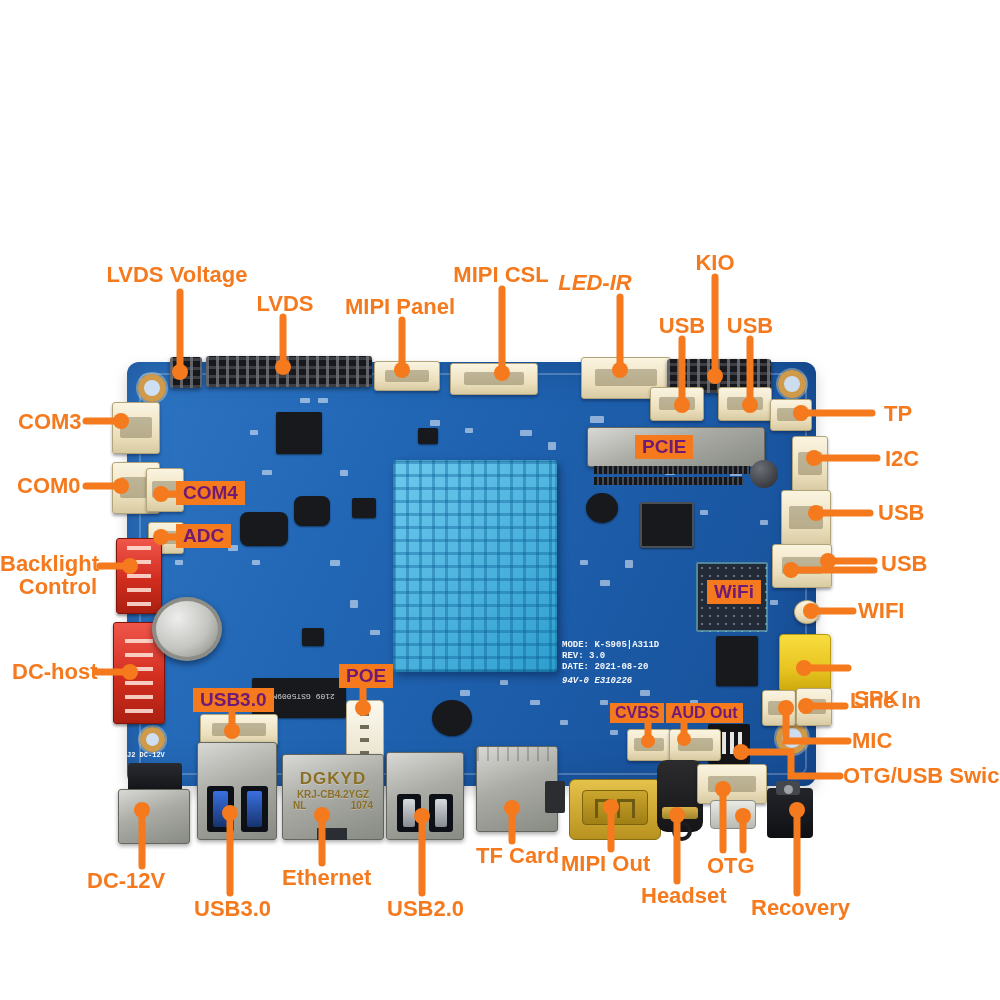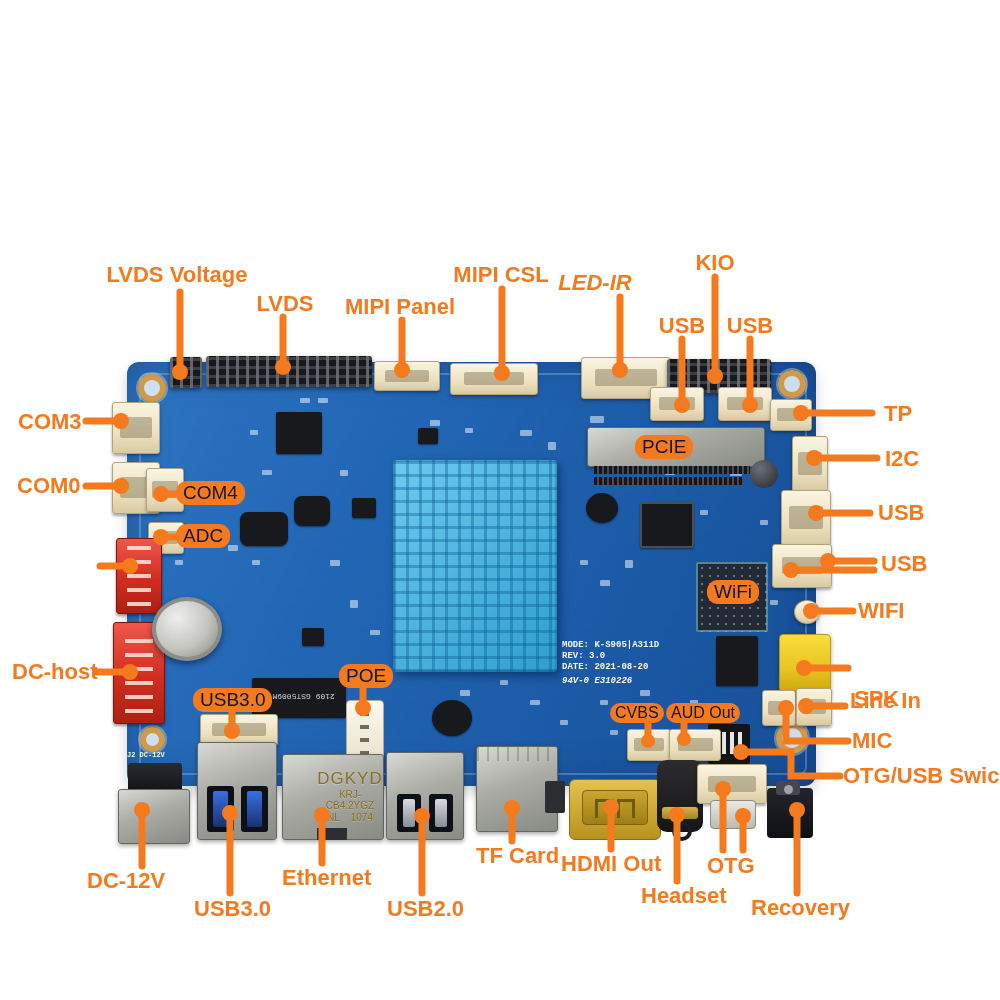--- a/index.html
+++ b/index.html
@@ -46,21 +46,21 @@
   .dip{background:#141417;border-radius:2px;}
   .dip .pins{position:absolute;left:6px;top:8px;width:28px;height:22px;
       background:repeating-linear-gradient(90deg,#e6e6e4 0 4px,transparent 4px 8px);}
   .pin-row{position:absolute;z-index:6;background:repeating-linear-gradient(90deg,#14161a 0 3px,#454a54 3px 5px);}
   .usb-slot{position:absolute;bottom:7px;width:27px;height:46px;background:#0d1017;border-radius:3px;}
   .usb-slot::after{content:"";position:absolute;left:6px;right:6px;top:5px;bottom:5px;border-radius:2px;
       background:linear-gradient(180deg,#3a70e0,#16336e);}
   .usb2 .usb-slot{height:38px;width:24px;}
   .usb2 .usb-slot::after{background:linear-gradient(180deg,#d7dade,#878c93);}
   .eth-text{position:absolute;left:0;right:0;top:14px;text-align:center;color:#8a6f25;
-      font-weight:400;line-height:1.15;text-shadow:0 1px 0 rgba(255,255,255,.25);margin-left:34px;}
+      font-weight:700;line-height:1.15;text-shadow:0 1px 0 rgba(255,255,255,.25);}
   .eth-text .l1{font-size:17px;letter-spacing:1px;}
   .eth-text .l2{font-size:10px;}
   .eth-text .l3{font-size:10px;display:flex;justify-content:space-between;padding:0 10px;}
   .eth-notch{position:absolute;left:34px;bottom:-1px;width:30px;height:12px;background:#2a2d31;}
   .hdmi{background:linear-gradient(180deg,#e5c24c,#b8921e);border:1px solid #8a6d12;border-radius:6px;}
   .hdmi-inner{position:absolute;left:12px;right:12px;top:10px;bottom:14px;border:1px solid #7c630e;
       background:linear-gradient(180deg,#cba62e,#9f7e14);border-radius:4px;}
   .hdmi-inner::before,.hdmi-inner::after{content:"";position:absolute;top:8px;width:12px;height:16px;
       border:3px solid #6e5a10;border-bottom:none;}
   .hdmi-inner::before{left:12px;} .hdmi-inner::after{right:12px;}
@@ -72,22 +72,22 @@
   .recovery-btn{background:linear-gradient(180deg,#23252b,#0f1013);border-radius:4px;}
   .recovery-btn .cap{position:absolute;top:-7px;left:9px;width:24px;height:14px;background:#44474d;border-radius:3px;}
   .recovery-btn .pin{position:absolute;top:-3px;left:17px;width:9px;height:9px;border-radius:50%;background:#a0a4a8;}
   .silktext{position:absolute;color:rgba(255,255,255,.95);font-weight:700;z-index:8;
       font-family:"Liberation Mono",monospace;}
   .chip-text{position:absolute;color:rgba(235,235,235,.85);font-size:8px;z-index:8;
       font-family:"Liberation Mono",monospace;transform:rotate(180deg);white-space:nowrap;}
   
   .lbl{position:absolute;z-index:60;font-size:22px;font-weight:700;color:#F5791D;white-space:nowrap;}
   .lbl.c{text-align:center;}
-  .tag{position:absolute;z-index:60;background:#F5791D;color:#0f172a;font-size:19px;line-height:24px;
-       font-weight:400;padding:0 7px;white-space:nowrap;border-radius:11px;}
+  .tag{position:absolute;z-index:60;background:#F5791D;color:#701a75;font-size:19px;line-height:24px;
+       font-weight:700;padding:0 7px;white-space:nowrap;}
   .tag.sm{font-size:16px;line-height:20px;padding:0 5px;}
   #leaders{position:absolute;left:0;top:0;z-index:50;pointer-events:none;}
 </style>
 </head>
 <body>
 
 <div id="canvas">
 
 
   <div class="board"></div>
@@ -344,27 +344,31 @@
   <div class="lbl" style="left:885px;top:446px;">I2C</div>
   <div class="lbl" style="left:878px;top:500px;">USB</div>
   <div class="lbl" style="left:881px;top:551px;">USB</div>
   <div class="lbl" style="left:858px;top:598px;">WIFI</div>
   <div class="lbl" style="left:854px;top:686px;">SPK</div>
   <div class="lbl" style="left:850px;top:672px;margin-top:16px;">Line In</div>
   <div class="lbl" style="left:852px;top:728px;">MIC</div>
   <div class="lbl" style="left:843px;top:763px;">OTG/USB Swich</div>
   <div class="lbl" style="left:18px;top:409px;">COM3</div>
   <div class="lbl" style="left:17px;top:473px;">COM0</div>
+  <div class="lbl" style="left:0px;top:552px;width:97px;text-align:right;line-height:23px;">
+    <span>Backlight</span><br>
+    <span>Control</span>
+  </div>
   <div class="lbl" style="left:12px;top:659px;">DC-host</div>
   <div class="lbl" style="left:87px;top:868px;">DC-12V</div>
   <div class="lbl" style="left:194px;top:896px;">USB3.0</div>
   <div class="lbl" style="left:282px;top:865px;">Ethernet</div>
   <div class="lbl" style="left:387px;top:896px;">USB2.0</div>
   <div class="lbl" style="left:476px;top:843px;">TF Card</div>
-  <div class="lbl" style="left:561px;top:851px;">HDMI Out</div>
+  <div class="lbl" style="left:561px;top:851px;">MIPI Out</div>
   <div class="lbl" style="left:641px;top:883px;">Headset</div>
   <div class="lbl" style="left:707px;top:853px;">OTG</div>
   <div class="lbl" style="left:751px;top:895px;">Recovery</div>
 
   <div class="tag" style="left:176px;top:481px;">COM4</div>
   <div class="tag" style="left:176px;top:524px;">ADC</div>
   <div class="tag" style="left:193px;top:688px;">USB3.0</div>
   <div class="tag" style="left:339px;top:664px;">POE</div>
   <div class="tag" style="left:635px;top:435px;">PCIE</div>
   <div class="tag" style="left:707px;top:580px;">WiFi</div>

